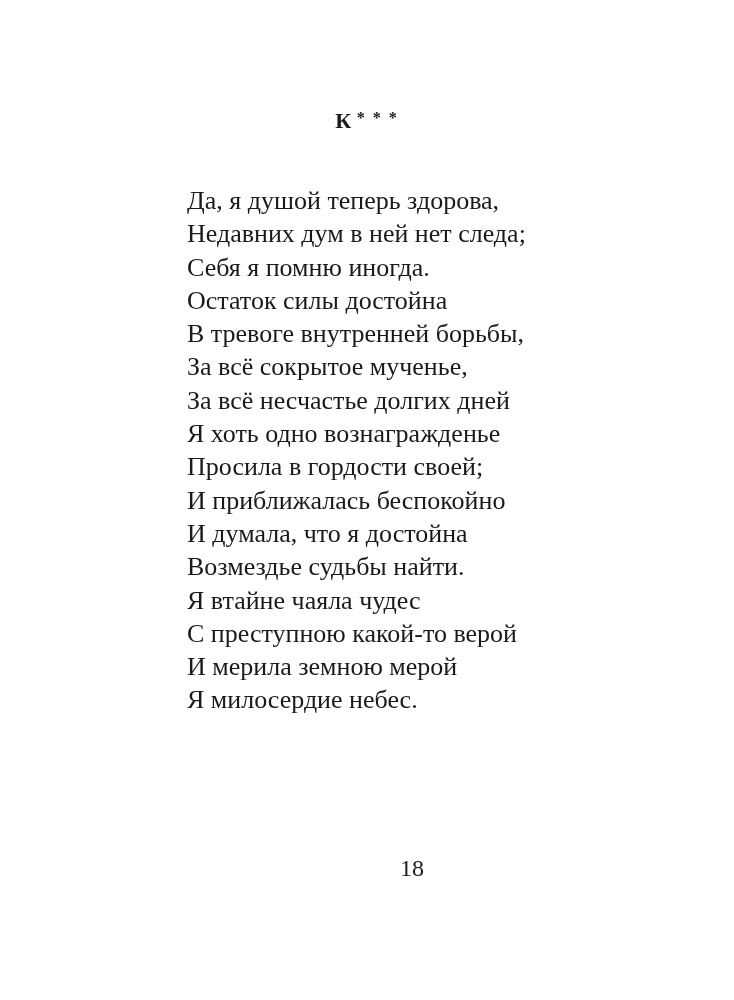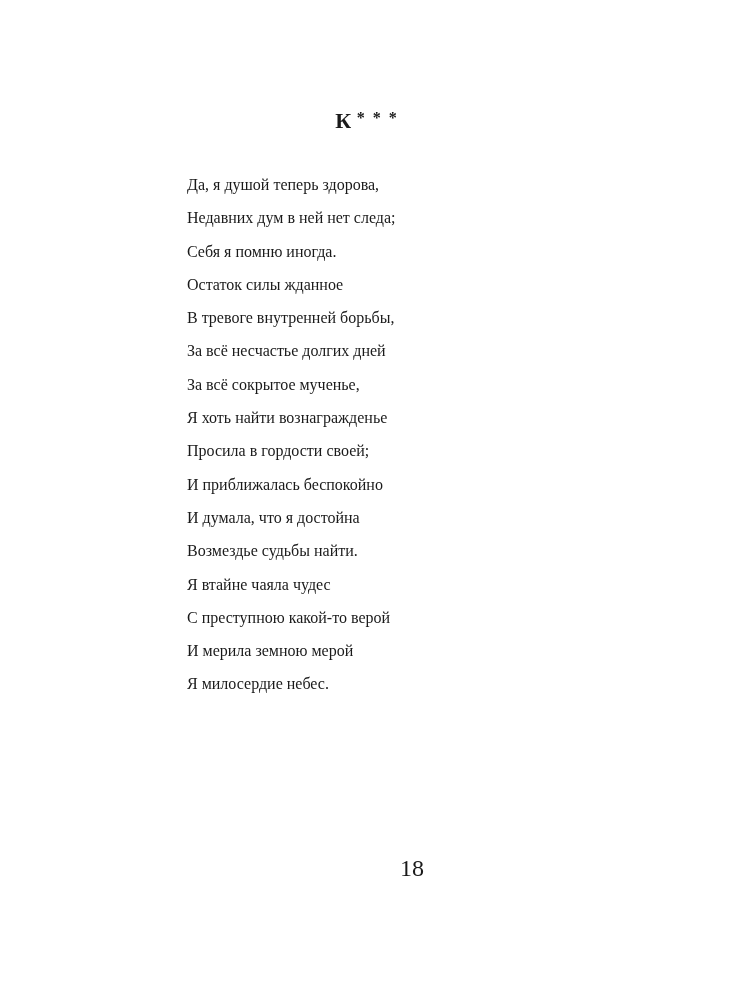--- a/index.html
+++ b/index.html
@@ -1,41 +1,41 @@
 <!DOCTYPE html>
 <html><head>
 <meta charset="utf-8">
 <style>
   html, body { margin: 0; padding: 0; background: #ffffff; }
   body { width: 734px; height: 1000px; position: relative; overflow: hidden; }
   .page { position: absolute; left: 0; top: 0; width: 734px; height: 1000px; background: #fff; color: #1a1a1a; font-family: "Liberation Serif", "DejaVu Serif", serif; }
   .title { position: absolute; top: 108px; left: 0; width: 734px; text-align: center; font-weight: bold; font-size: 22px; }
   .title .stars { font-size: 16px; vertical-align: 5px; letter-spacing: 2px; }
-  .poem { position: absolute; left: 187px; top: 168px; font-size: 16px; line-height: 33.3px; }
+  .poem { position: absolute; left: 187px; top: 184px; font-size: 26px; line-height: 33.3px; }
   .poem .line { white-space: nowrap; }
   .page-num { position: absolute; top: 855px; left: 0; width: 734px; text-align: center; font-weight: normal; font-size: 24px; padding-left: 45px; }
 </style>
 </head>
 <body>
 
 <div class="page">
   <div class="title">
     <span>К</span>
     <span class="stars">* * *</span>
   </div>
 
   <div class="poem">
     <div class="line">Да, я душой теперь здорова,</div>
     <div class="line">Недавних дум в ней нет следа;</div>
     <div class="line">Себя я помню иногда.</div>
-    <div class="line">Остаток силы жданное</div>
+    <div class="line">Остаток силы достойна</div>
     <div class="line">В тревоге внутренней борьбы,</div>
+    <div class="line">За всё сокрытое мученье,</div>
     <div class="line">За всё несчастье долгих дней</div>
-    <div class="line">За всё сокрытое мученье,</div>
-    <div class="line">Я хоть найти вознагражденье</div>
+    <div class="line">Я хоть одно вознагражденье</div>
     <div class="line">Просила в гордости своей;</div>
     <div class="line">И приближалась беспокойно</div>
     <div class="line">И думала, что я достойна</div>
     <div class="line">Возмездье судьбы найти.</div>
     <div class="line">Я втайне чаяла чудес</div>
     <div class="line">С преступною какой-то верой</div>
     <div class="line">И мерила земною мерой</div>
     <div class="line">Я милосердие небес.</div>
   </div>
 

